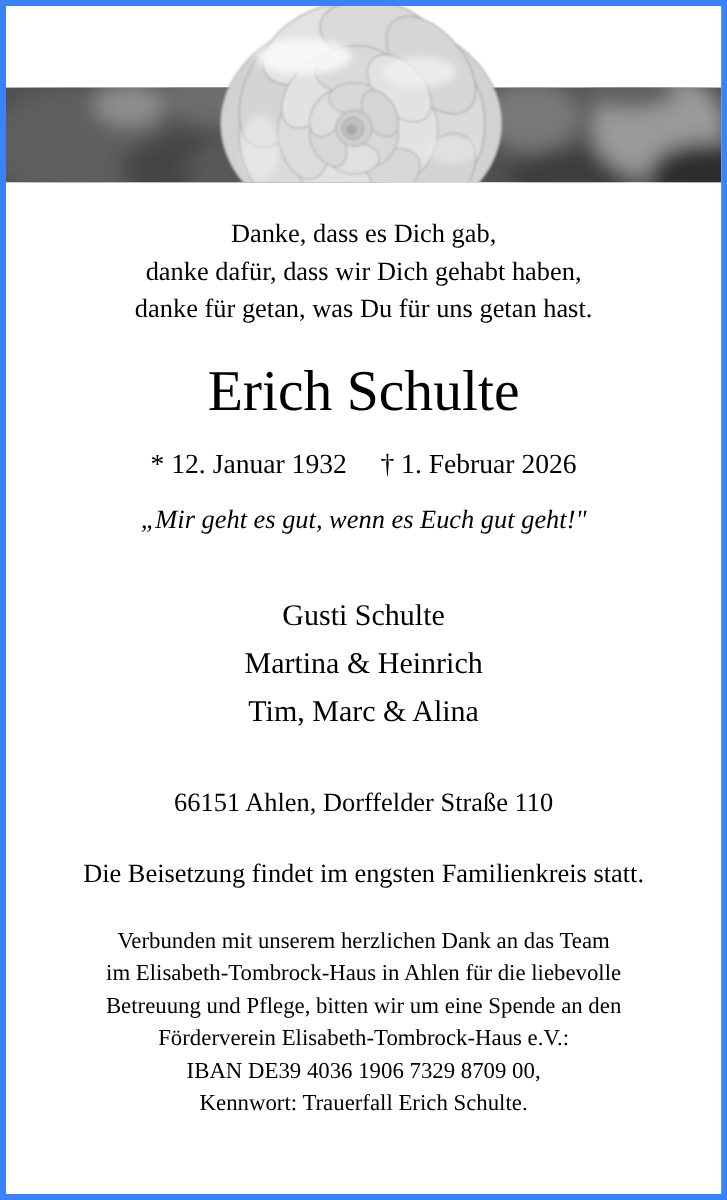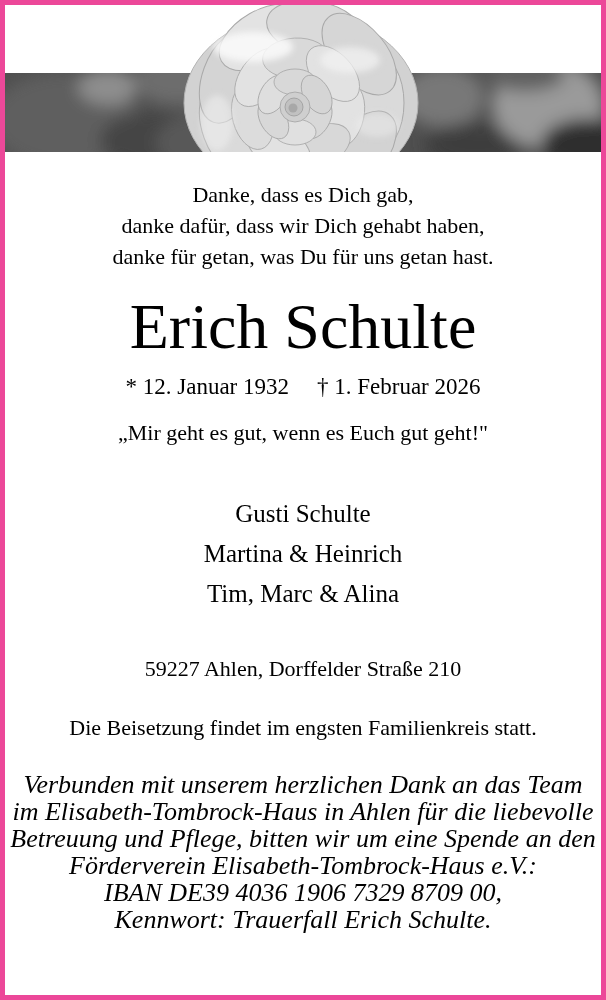--- a/index.html
+++ b/index.html
@@ -1,77 +1,77 @@
 <!DOCTYPE html>
 <html><head>
 <meta charset="utf-8">
 <style>
   html, body { margin: 0; padding: 0; background: #ffffff; }
   .page {
     position: relative;
     width: 606px;
     height: 1000px;
     box-sizing: border-box;
-    border: 5px solid #ec4899;
+    border: 5px solid #3b82f6;
     background: #ffffff;
     font-family: "Liberation Serif", "DejaVu Serif", serif;
     color: #000000;
     overflow: hidden;
   }
   .header-photo {
     display: block;
     width: 596px;
     height: 147px;
   }
   .content { text-align: center; }
   .thanks {
     margin-top: 27px;
     font-size: 22px;
     line-height: 31px;
   }
   .deceased-name {
     margin-top: 26px;
-    font-size: 64px;
+    font-size: 48px;
     line-height: 58px;
     font-weight: normal;
   }
   .dates {
     margin-top: 16px;
     font-size: 23px;
     line-height: 30px;
   }
   .dates .birth { margin-right: 14px; }
   .dates .death { margin-left: 14px; }
   .quote {
     margin-top: 17px;
     font-size: 22px;
     line-height: 28px;
+    font-style: italic;
   }
   .mourners {
     margin-top: 47px;
     font-size: 25px;
     line-height: 40px;
     text-align: center;
   }
   .address {
     margin-top: 40px;
     font-size: 22px;
     line-height: 30px;
   }
   .funeral-note {
     margin-top: 29px;
     font-size: 22px;
     line-height: 30px;
     text-align: center;
   }
   .donation {
     margin-top: 28px;
-    font-size: 26px;
+    font-size: 19px;
     line-height: 27px;
-    font-style: italic;
   }
 </style>
 </head>
 <body>
 
 <div class="page">
 
   <svg class="header-photo" viewBox="0 0 596 147" width="596" height="147" aria-hidden="true">
     <defs>
       <filter id="blurBig" x="-40%" y="-40%" width="180%" height="180%">
@@ -173,21 +173,21 @@
     </div>
 
     <div class="quote">„Mir geht es gut, wenn es Euch gut geht!"</div>
 
     <div class="mourners">
       <div>Gusti Schulte</div>
       <div>Martina &amp; Heinrich</div>
       <div>Tim, Marc &amp; Alina</div>
     </div>
 
-    <div class="address">59227 Ahlen, Dorffelder Straße 210</div>
+    <div class="address">66151 Ahlen, Dorffelder Straße 110</div>
 
     <div class="funeral-note">Die Beisetzung findet im engsten Familienkreis statt.</div>
 
     <div class="donation">
       <div>Verbunden mit unserem herzlichen Dank an das Team</div>
       <div>im Elisabeth-Tombrock-Haus in Ahlen für die liebevolle</div>
       <div>Betreuung und Pflege, bitten wir um eine Spende an den</div>
       <div>Förderverein Elisabeth-Tombrock-Haus e.V.:</div>
       <div>IBAN DE39 4036 1906 7329 8709 00,</div>
       <div>Kennwort: Trauerfall Erich Schulte.</div>

